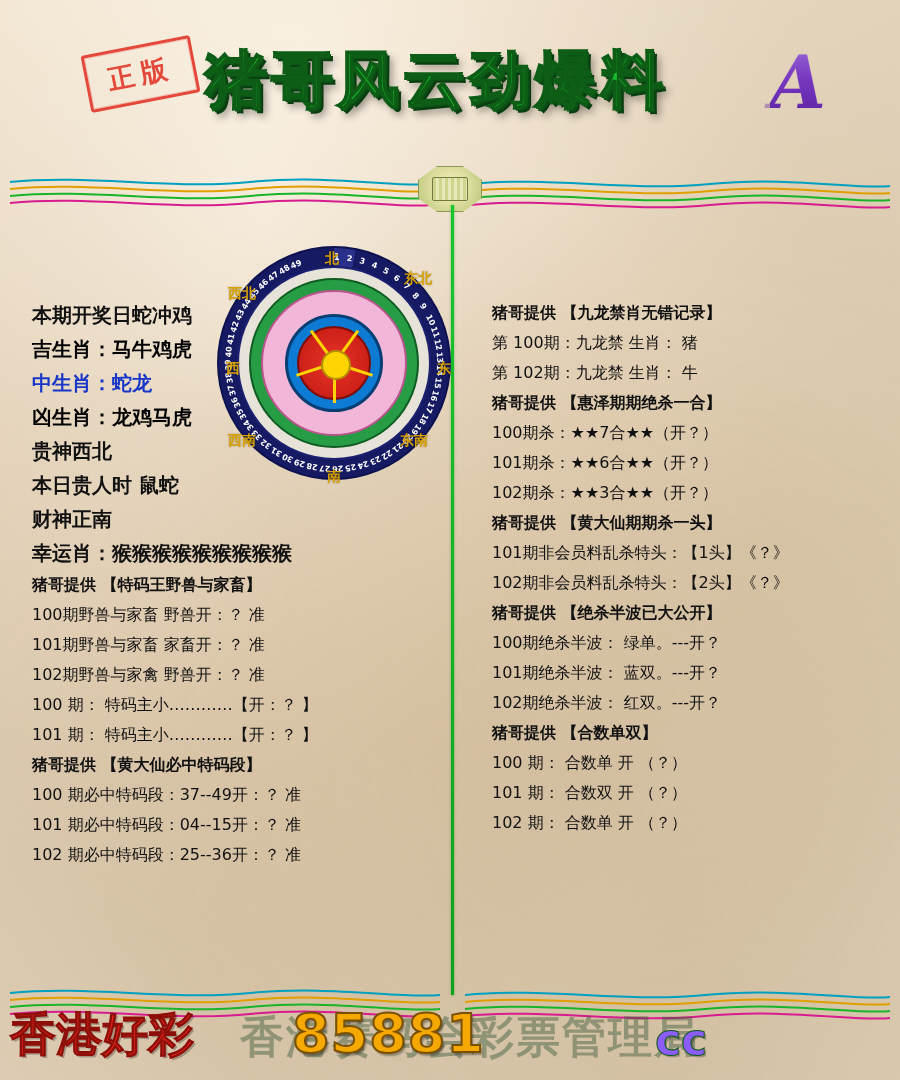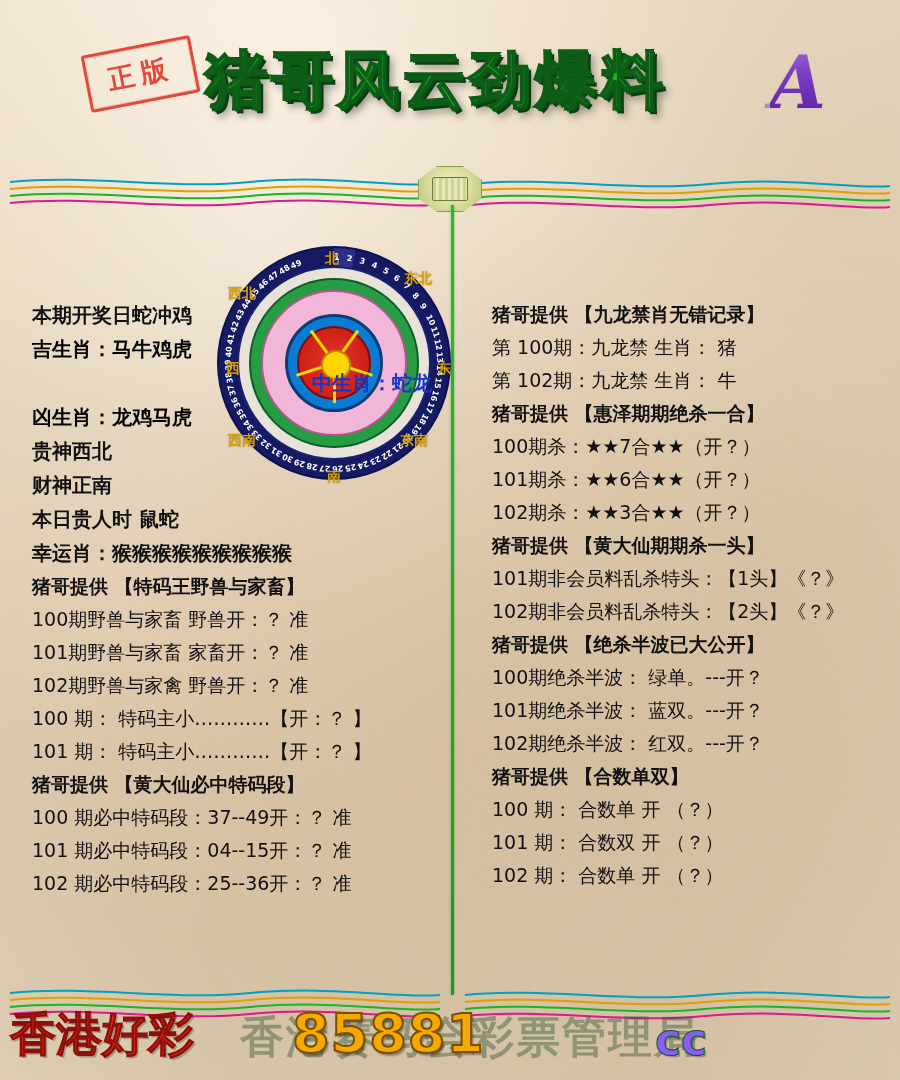--- a/index.html
+++ b/index.html
@@ -127,27 +127,27 @@
     position:absolute;left:50%;top:50%;
     font-size:8px;color:#fff;font-weight:bold;
     transform-origin:0 0;
   }
 
   
   .col{position:absolute;top:305px;}
   .colL{left:32px;width:400px;}
   .colR{left:492px;width:400px;}
   .line{
-    font-size:19px;line-height:1.0;color:#111;margin-bottom:14px;
+    font-size:16px;line-height:1.0;color:#111;margin-bottom:14px;
     white-space:nowrap;font-family:"DejaVu Sans","Liberation Sans",sans-serif;
   }
   .line.hdr{font-weight:bold;}
   .line.big{font-size:20px;font-weight:bold;}
   .pink{color:#000000;}
-  .blue{color:#1836c8;font-weight:bold;text-align:right;}
+  .blue{color:#1836c8;font-weight:bold;}
 
   
   .bottomband{position:absolute;left:0;top:985px;width:900px;height:40px;}
   .footer{
     position:absolute;left:0;top:1000px;width:900px;height:80px;
     overflow:hidden;
   }
   .ghost{
     position:absolute;left:240px;top:8px;font-size:44px;font-weight:bold;
     color:rgba(60,90,60,.45);letter-spacing:2px;white-space:nowrap;
@@ -277,22 +277,22 @@
   <div class="dirlab" style="left:228px;top:432px">西南</div>
   <div class="dirlab" style="left:226px;top:360px">西</div>
   <div class="dirlab" style="left:228px;top:285px">西北</div>
 
   <div class="col colL">
     <div class="line big">本期开奖日蛇冲鸡</div>
     <div class="line big pink">吉生肖：马牛鸡虎</div>
     <div class="line big blue">中生肖：蛇龙</div>
     <div class="line big pink">凶生肖：龙鸡马虎</div>
     <div class="line big">贵神西北</div>
+    <div class="line big">本日贵人时 鼠蛇</div>
     <div class="line big">财神正南</div>
-    <div class="line big">本日贵人时 鼠蛇</div>
     <div class="line big">幸运肖：猴猴猴猴猴猴猴猴猴</div>
     <div class="line hdr">猪哥提供 【特码王野兽与家畜】</div>
     <div class="line">100期野兽与家畜     野兽开：？ 准</div>
     <div class="line">101期野兽与家畜     家畜开：？ 准</div>
     <div class="line">102期野兽与家禽     野兽开：？ 准</div>
     <div class="line">100 期：   特码主小…………【开：？ 】</div>
     <div class="line">101 期：   特码主小…………【开：？ 】</div>
     <div class="line hdr">猪哥提供 【黄大仙必中特码段】</div>
     <div class="line">100 期必中特码段：37--49开：？ 准</div>
     <div class="line">101 期必中特码段：04--15开：？ 准</div>

